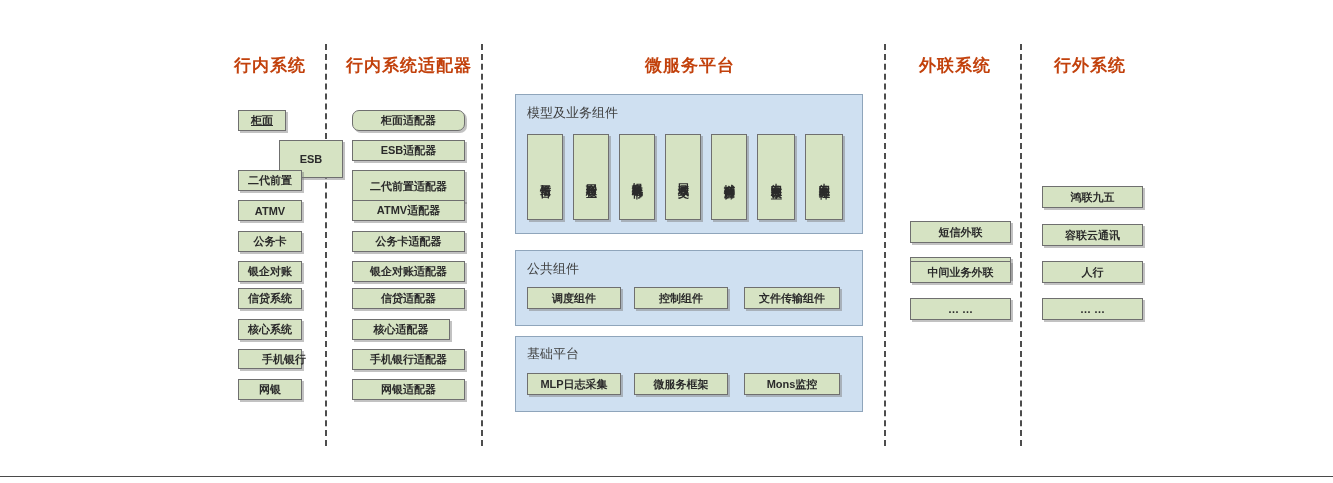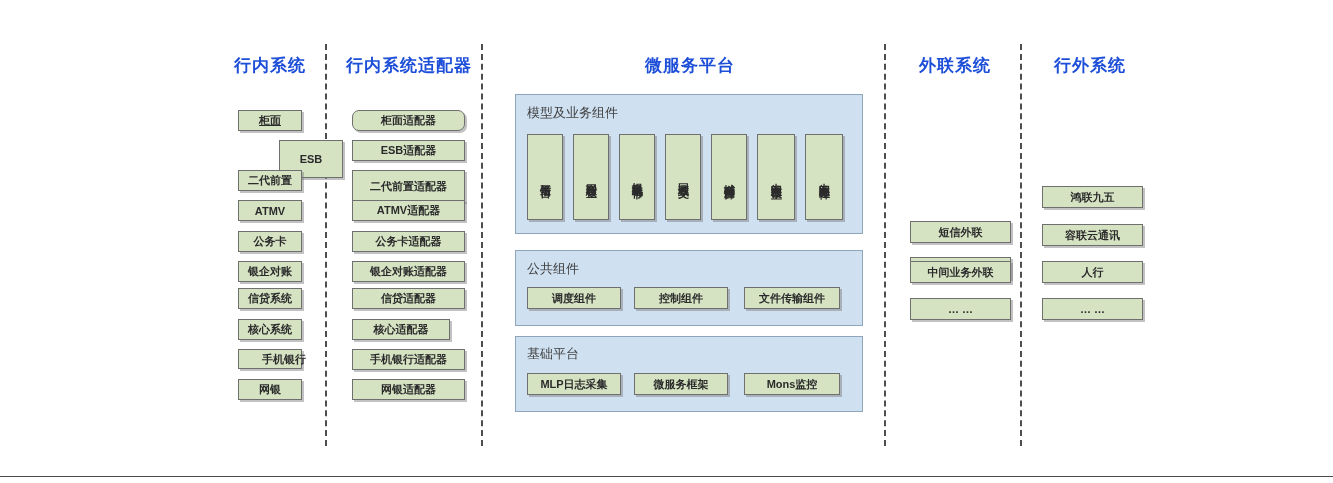--- a/index.html
+++ b/index.html
@@ -6,21 +6,21 @@
   body{
     width:1333px;height:483px;background:#ffffff;position:relative;
     font-family:"Liberation Sans","DejaVu Sans",sans-serif;
     color:#2b2b2b;overflow:hidden;
   }
   .canvas{position:absolute;left:0;top:0;width:1333px;height:483px;}
 
   
   .col-header{
     position:absolute;text-align:center;font-weight:bold;
-    font-size:17px;color:#1d4ed8;letter-spacing:1px;white-space:nowrap;
+    font-size:17px;color:#c2410c;letter-spacing:1px;white-space:nowrap;
   }
 
   
   .divider{
     position:absolute;width:0;border-left:2px dashed #4d4d4d;
   }
 
   
   .node{
     position:absolute;background:#d6e3c3;border:1px solid #6f6f6f;
@@ -60,21 +60,21 @@
   <div class="col-header" style="left:338px;top:54px;width:142px;">行内系统适配器</div>
   <div class="col-header" style="left:600px;top:54px;width:180px;">微服务平台</div>
   <div class="col-header" style="left:890px;top:54px;width:130px;">外联系统</div>
   <div class="col-header" style="left:1020px;top:54px;width:140px;">行外系统</div>
 
   <div class="divider" style="left:325px;top:44px;height:402px;"></div>
   <div class="divider" style="left:481px;top:44px;height:402px;"></div>
   <div class="divider" style="left:884px;top:44px;height:402px;"></div>
   <div class="divider" style="left:1020px;top:44px;height:402px;"></div>
 
-  <div class="node" style="left:238px;top:110px;width:64px;height:21px;text-decoration:underline;">柜面</div>
+  <div class="node" style="left:238px;top:110px;width:48px;height:21px;text-decoration:underline;">柜面</div>
   <div class="node" style="left:238px;top:140px;width:64px;height:38px;margin-left:41px;">ESB</div>
   <div class="node" style="left:238px;top:170px;width:64px;height:21px;">二代前置</div>
   <div class="node" style="left:238px;top:200px;width:64px;height:21px;">ATMV</div>
   <div class="node" style="left:238px;top:231px;width:64px;height:21px;">公务卡</div>
   <div class="node" style="left:238px;top:261px;width:64px;height:21px;">银企对账</div>
   <div class="node" style="left:238px;top:288px;width:64px;height:21px;">信贷系统</div>
   <div class="node" style="left:238px;top:319px;width:64px;height:21px;">核心系统</div>
   <div class="node" style="left:238px;top:349px;width:64px;height:20px;padding-left:28px;">手机银行</div>
   <div class="node" style="left:238px;top:379px;width:64px;height:21px;">网银</div>
 

